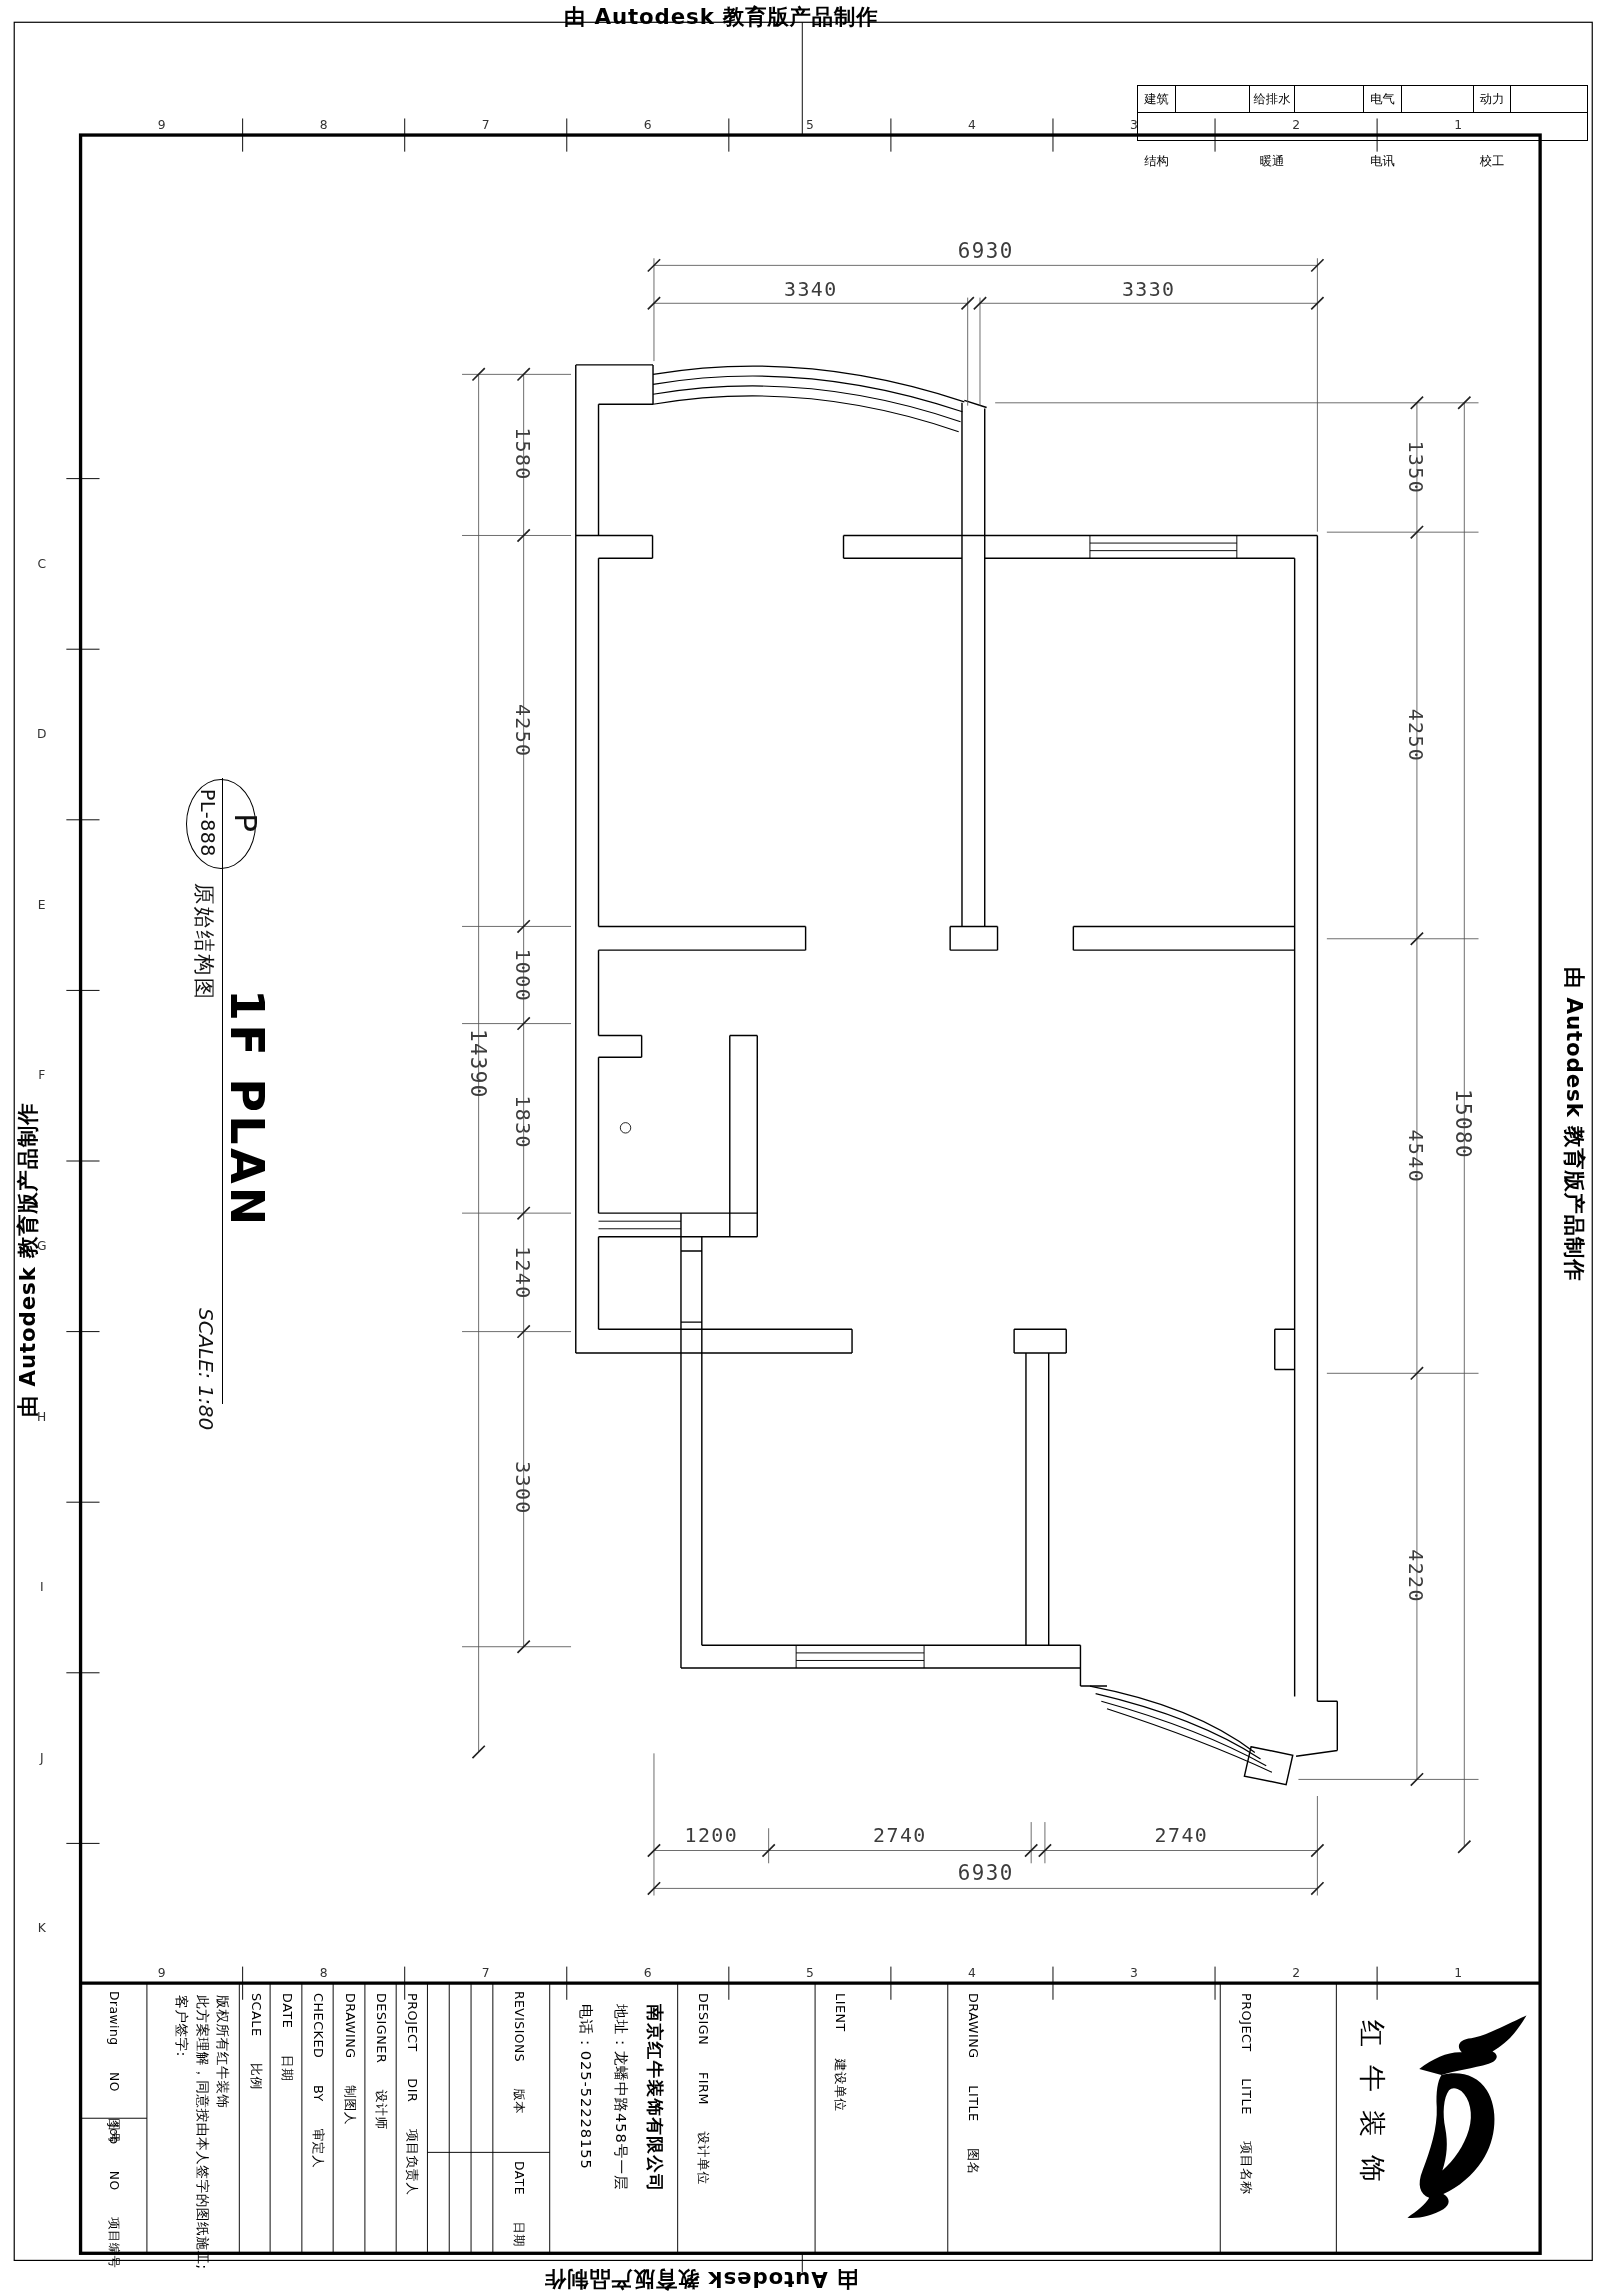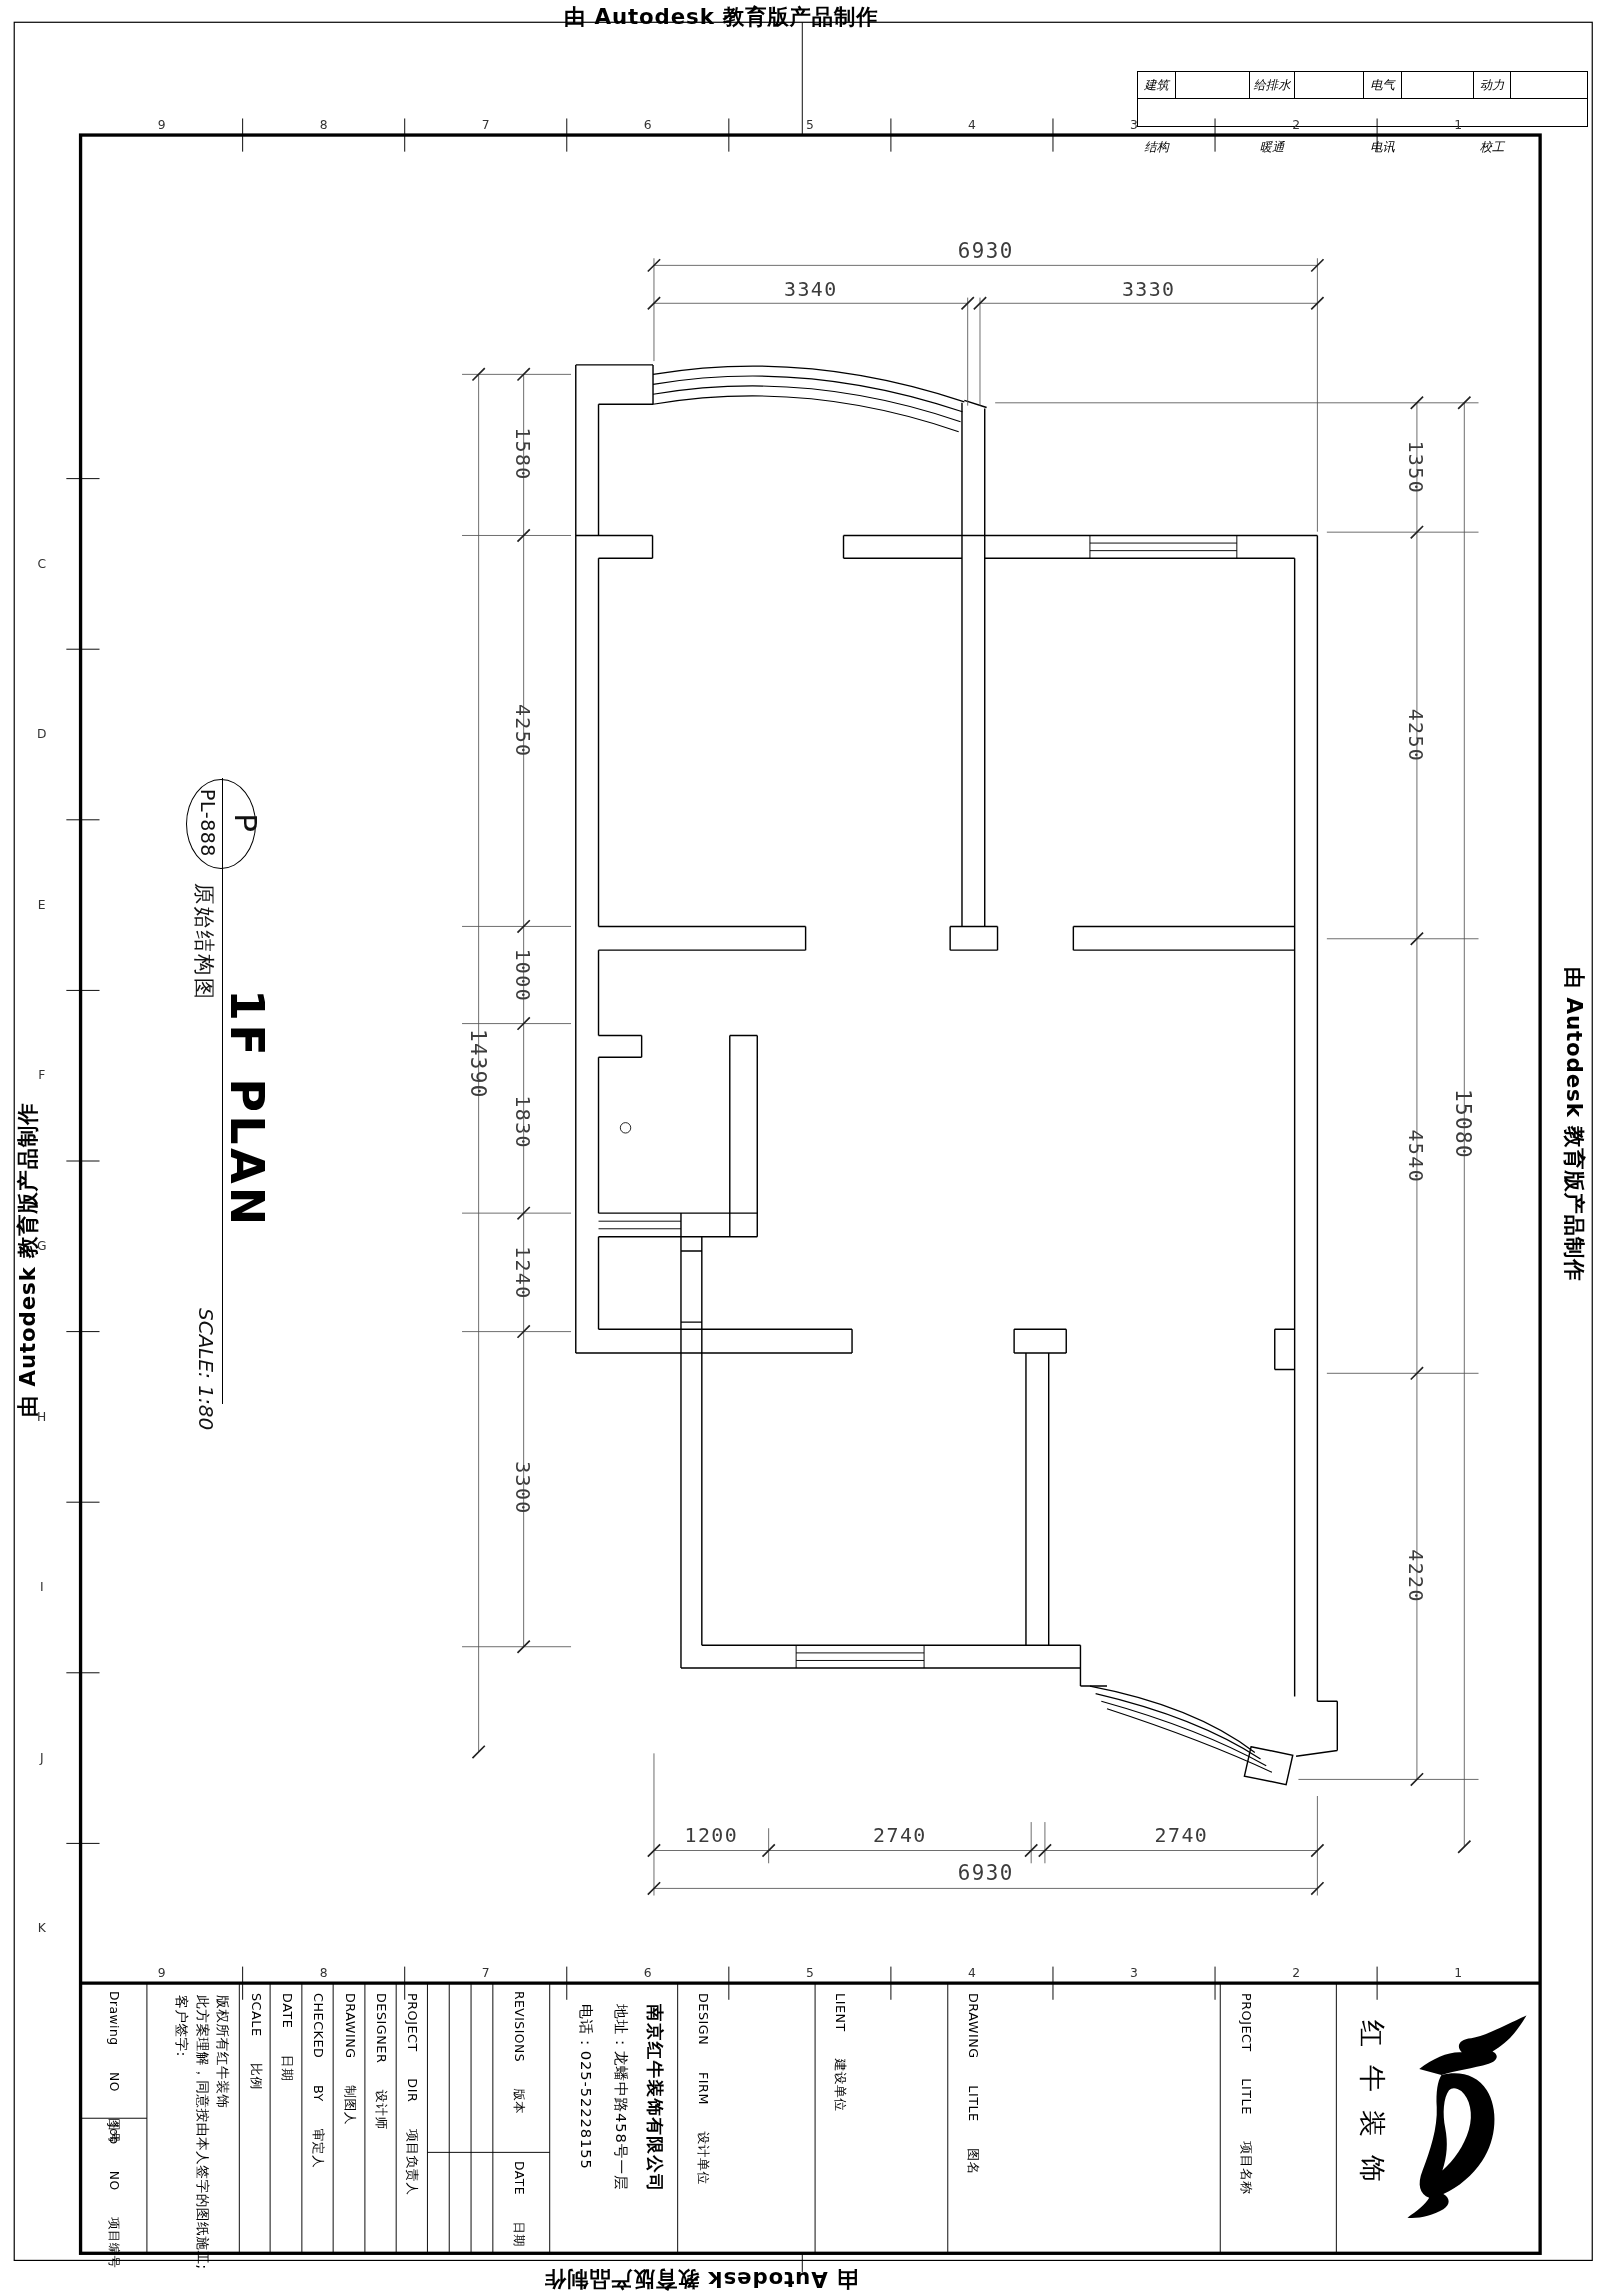--- a/index.html
+++ b/index.html
@@ -13,23 +13,23 @@
   .dimtxt{font-size:42px;letter-spacing:3px;}
   .dimtot{font-size:44px;letter-spacing:3px;}
   .gridref{font-size:26px;fill:#333;font-family:"DejaVu Sans","Liberation Sans",sans-serif;}
   .tbl{font-size:12.8px;font-weight:500;letter-spacing:0.5px;word-spacing:22px;color:#000;}
   .tbl-sm{font-size:12.3px;}
   .company1{font-size:17.5px;font-weight:600;letter-spacing:1.4px;}
   .company2{font-size:14.7px;font-weight:500;letter-spacing:0.9px;}
   .disc{font-size:13.7px;font-weight:500;letter-spacing:0.5px;}
   .logo-name{font-size:27px;font-weight:500;letter-spacing:18px;}
   
-  .ctable{position:absolute;left:1137px;top:71px;width:449px;height:54px;display:grid;
+  .ctable{position:absolute;left:1137px;top:85px;width:449px;height:54px;display:grid;
           grid-template-columns:38px 74px 45px 69px 38px 72px 37px 77px;grid-template-rows:27px 27px;
-          border:0.9px solid #000;font-style:italic;}
+          border:0.9px solid #000;}
   .ctable .cell{border-right:0.9px solid #000;border-bottom:0.9px solid #000;display:flex;align-items:center;justify-content:center;
           font-size:12.3px;font-weight:500;}
   .ctable .cell.last{border-right:none;}
   .ctable .cell.bot{border-bottom:none;margin-top:48px;}
   
   .titlegrp{position:absolute;left:268px;top:778px;width:739px;height:90px;transform-origin:0 0;transform:rotate(90deg);}
   .titlegrp .rule{position:absolute;left:0;top:45px;width:626px;height:0;border-top:1.4px solid #000;}
   .bubble{position:absolute;left:0.9px;top:12px;width:88px;height:68px;border:1.2px solid #000;border-radius:50%;}
   .bubble-p{position:absolute;left:0px;top:3.8px;width:90px;text-align:center;font-size:31px;font-weight:400;letter-spacing:0.9px;color:#111;}
   .bubble-code{position:absolute;left:0px;top:49px;width:90px;text-align:center;font-size:19px;color:#111;letter-spacing:0.5px;}

